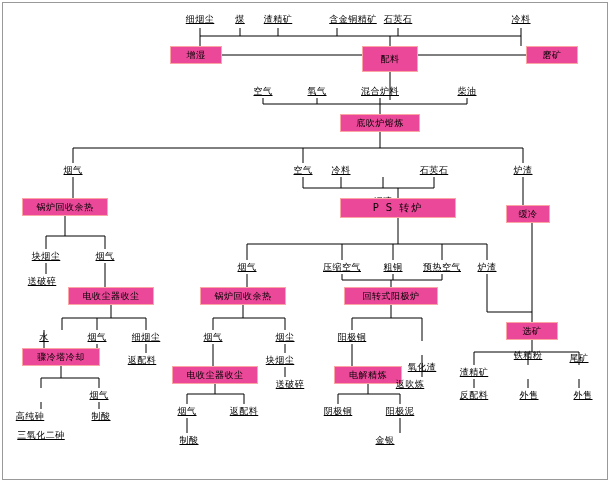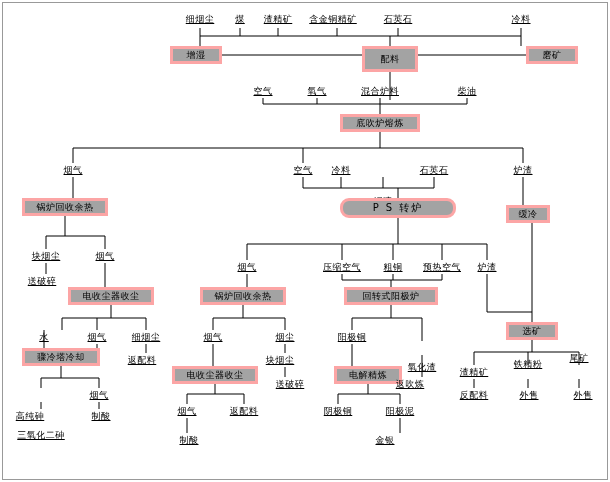--- a/index.html
+++ b/index.html
@@ -13,24 +13,24 @@
   #stage{position:relative;width:610px;height:482px;}
   .node{
     position:absolute;
     box-sizing:border-box;
     display:flex;align-items:center;justify-content:center;
     white-space:nowrap;
     font-size:9px;
     line-height:1;
     letter-spacing:0.5px;
   }
-  .box{border:3px solid #fca5a5;background:#a3a3a3;justify-content:center;}
+  .box{border:1px solid #fca5a5;background:#ec4899;justify-content:center;}
   .plain{background:transparent;}
   .ul{ text-decoration:underline; }
-  .big{font-size:10px;letter-spacing:2px;border-radius:9px;}
+  .big{font-size:10px;letter-spacing:2px;}
   svg#wires{position:absolute;left:0;top:0;width:610px;height:482px;}
   svg#wires line, svg#wires path{stroke:#000;stroke-width:1;fill:none;}
   .frame{position:absolute;left:2px;top:2px;width:606px;height:478px;border:1px solid #999;box-sizing:border-box;}
 </style>
 </head>
 <body>
 
 <div id="stage">
   <div class="frame"></div>
 
@@ -161,21 +161,21 @@
   <div id="nodes">
       <div class="node plain" style="left: 178px; top: 12px; width: 44px; height: 14px;">
         <span class="ul">细烟尘</span>
       </div>
       <div class="node plain" style="left: 228px; top: 12px; width: 24px; height: 14px;">
         <span class="ul">煤</span>
       </div>
       <div class="node plain" style="left: 256px; top: 12px; width: 44px; height: 14px;">
         <span class="ul">渣精矿</span>
       </div>
-      <div class="node plain" style="left: 300px; top: 12px; width: 66px; height: 14px;">
+      <div class="node plain" style="left: 320px; top: 12px; width: 66px; height: 14px;">
         <span class="ul">含金铜精矿</span>
       </div>
       <div class="node plain" style="left: 376px; top: 12px; width: 44px; height: 14px;">
         <span class="ul">石英石</span>
       </div>
       <div class="node plain" style="left: 504px; top: 12px; width: 34px; height: 14px;">
         <span class="ul">冷料</span>
       </div>
       <div class="node box" style="left: 170px; top: 46px; width: 52px; height: 18px;">
         <span>增湿</span>
@@ -302,21 +302,21 @@
       </div>
       <div class="node box" style="left: 334px; top: 366px; width: 68px; height: 18px;">
         <span>电解精炼</span>
       </div>
       <div class="node plain" style="left: 384px; top: 377px; width: 52px; height: 14px;">
         <span class="ul">返吹炼</span>
       </div>
       <div class="node plain" style="left: 452px; top: 365px; width: 44px; height: 14px;">
         <span class="ul">渣精矿</span>
       </div>
-      <div class="node plain" style="left: 506px; top: 357px; width: 44px; height: 14px;">
+      <div class="node plain" style="left: 506px; top: 348px; width: 44px; height: 14px;">
         <span class="ul">铁精粉</span>
       </div>
       <div class="node plain" style="left: 562px; top: 351px; width: 34px; height: 14px;">
         <span class="ul">尾矿</span>
       </div>
       <div class="node plain" style="left: 6px; top: 388px; width: 70px; height: 14px; margin-top: 40px;">
         <span class="ul">三氧化二砷</span>
       </div>
       <div class="node plain" style="left: 82px; top: 388px; width: 34px; height: 14px;">
         <span class="ul">烟气</span>

